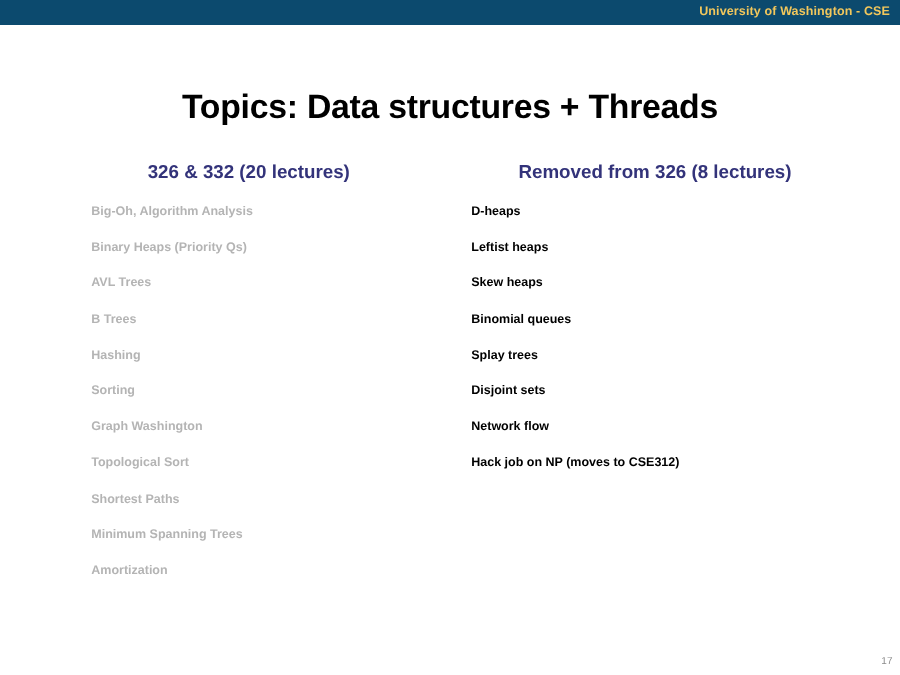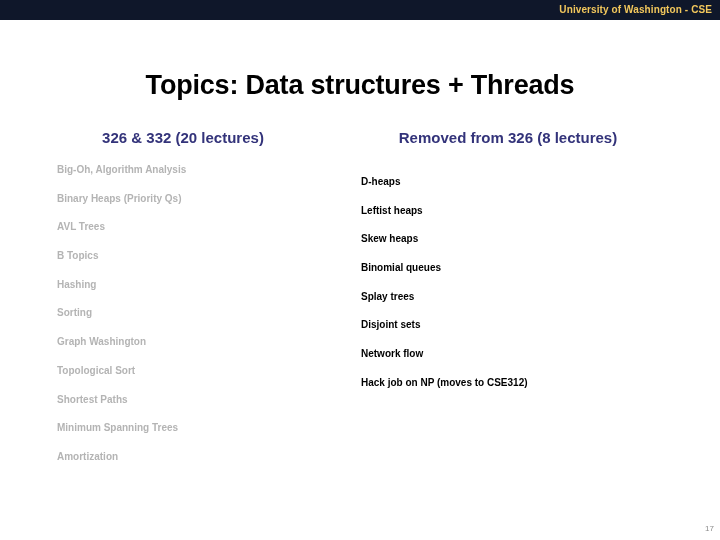--- a/index.html
+++ b/index.html
@@ -15,21 +15,21 @@
     position: relative;
   }
 
   
   #top-banner {
     position: absolute;
     left: 0;
     top: 0;
     width: 720px;
     height: 20px;
-    background: #0f172a;
+    background: #0c4a6e;
     box-sizing: border-box;
   }
   #banner-label {
     position: absolute;
     right: 8px;
     top: 3px;
     font-size: 10px;
     font-weight: bold;
     color: #F2C75C;
     letter-spacing: 0.1px;
@@ -48,21 +48,21 @@
     color: #000000;
     letter-spacing: -0.2px;
     line-height: 34px;
     white-space: nowrap;
     text-align: center;
   }
 
   
   #content {
     position: absolute;
-    left: 0;
+    left: 16px;
     top: 128px;
     width: 584px;
     height: 370px;
     padding-left: 16px;
   }
   .column {
     position: absolute;
     top: 0;
   }
   #column-left  { left: 22px;  width: 316px; }
@@ -86,21 +86,21 @@
     padding: 0;
   }
   .col-item {
     height: 28.7px;
     line-height: 28.7px;
     font-size: 10px;
     white-space: nowrap;
     overflow: hidden;
   }
   #column-left .col-list  { margin-top: 8px; padding-left: 35px; }
-  #column-right .col-list { margin-top: 20px; padding-left: 9px; }
+  #column-right .col-list { margin-top: 8px; padding-left: 9px; }
 
   #column-left .col-item {
     color: #B4B4B4;
     font-weight: bold;
   }
   #column-right .col-item {
     color: #000000;
     font-weight: bold;
   }
 
@@ -124,21 +124,21 @@
 <h1 id="slide-title">Topics: Data structures + Threads</h1>
 
 <div id="content">
 
   <div id="column-left" class="column">
     <div class="col-heading">326 &amp; 332 (20 lectures)</div>
     <ul class="col-list">
       <li class="col-item">Big-Oh, Algorithm Analysis</li>
       <li class="col-item">Binary Heaps (Priority Qs)</li>
       <li class="col-item">AVL Trees</li>
-      <li class="col-item">B Topics</li>
+      <li class="col-item">B Trees</li>
       <li class="col-item">Hashing</li>
       <li class="col-item">Sorting</li>
       <li class="col-item">Graph Washington</li>
       <li class="col-item">Topological Sort</li>
       <li class="col-item">Shortest Paths</li>
       <li class="col-item">Minimum Spanning Trees</li>
       <li class="col-item">Amortization</li>
     </ul>
   </div>
 

